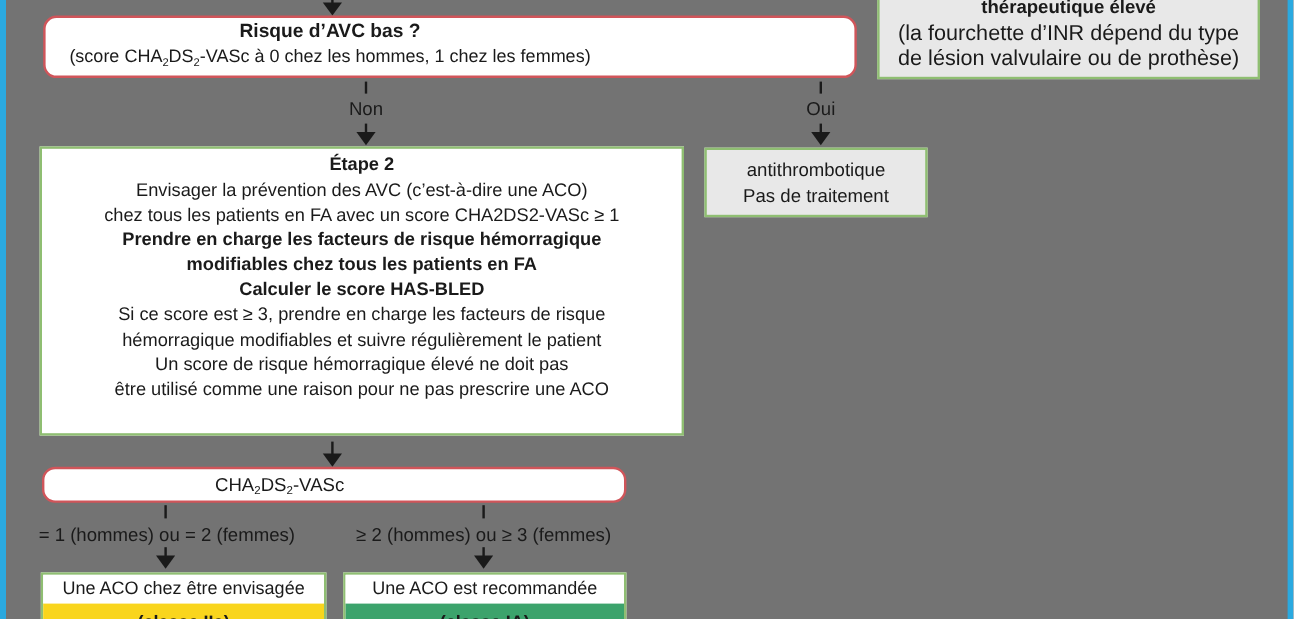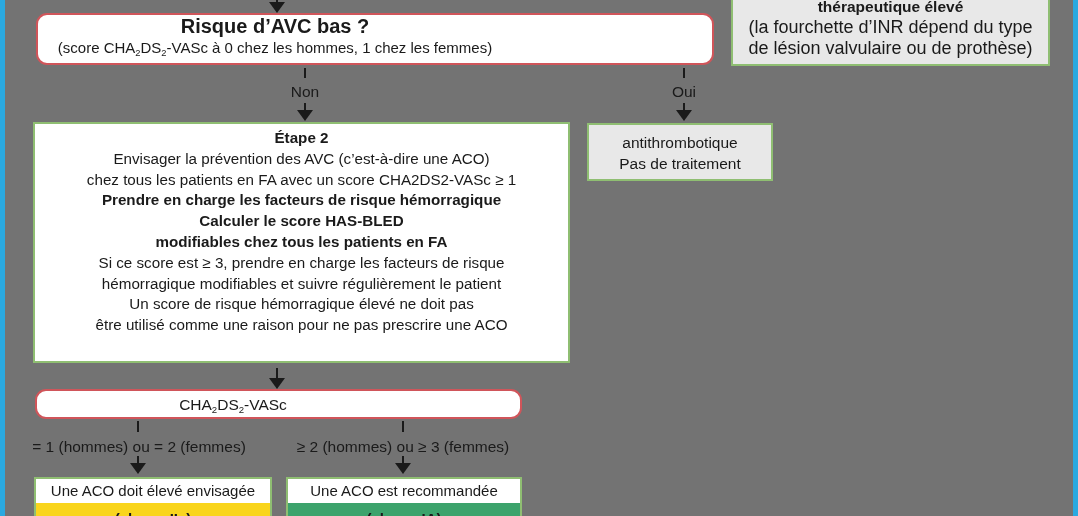--- a/index.html
+++ b/index.html
@@ -32,21 +32,21 @@
   .txt{position:absolute;text-align:center;color:var(--ink);}
   .b{font-weight:bold;}
   .subs{font-size:0.62em;vertical-align:-0.28em;}
 
   
   .vline{position:absolute;width:2px;background:var(--ink);}
   .ahead{position:absolute;width:0;height:0;border-left:8px solid transparent;border-right:8px solid transparent;border-top:11px solid var(--ink);}
 
   
   .risk-text{left:36px;top:16px;width:478px;}
-  .risk-title{font-size:20px;line-height:21px;font-weight:bold;}
+  .risk-title{font-size:16px;line-height:21px;font-weight:bold;}
   .risk-sub{font-size:15px;line-height:21px;}
 
   
   .branch-lbl{font-size:15.5px;line-height:19px;}
 
   
   .etape2-text{left:33px;top:128px;width:537px;font-size:15.2px;line-height:20.8px;}
 
   
   .no-treat-text{left:587px;top:132px;width:186px;font-size:15.5px;line-height:21px;}
@@ -101,22 +101,22 @@
   <div class="txt branch-lbl" style="left:654px;top:82px;width:60px;">Oui</div>
   <div class="vline" style="left:683px;top:103px;height:9px;"></div>
   <div class="ahead" style="left:676px;top:110px;"></div>
 
   <div class="box green-rect" style="left:33px;top:122px;width:537px;height:241px;"></div>
   <div class="txt etape2-text">
     <div class="b">Étape 2</div>
     <div>Envisager la prévention des AVC (c’est-à-dire une ACO)</div>
     <div>chez tous les patients en FA avec un score CHA2DS2-VASc ≥ 1</div>
     <div class="b">Prendre en charge les facteurs de risque hémorragique</div>
+    <div class="b">modifiables chez tous les patients en FA</div>
     <div class="b">Calculer le score HAS-BLED</div>
-    <div class="b">modifiables chez tous les patients en FA</div>
     <div>Si ce score est ≥ 3, prendre en charge les facteurs de risque</div>
     <div>hémorragique modifiables et suivre régulièrement le patient</div>
     <div>Un score de risque hémorragique élevé ne doit pas</div>
     <div>être utilisé comme une raison pour ne pas prescrire une ACO</div>
   </div>
 
   <div class="box green-rect grey" style="left:587px;top:123px;width:186px;height:58px;"></div>
   <div class="txt no-treat-text">
     <div>antithrombotique</div>
     <div>Pas de traitement</div>
@@ -133,21 +133,21 @@
 
   <div class="txt score-lbl" style="left:19px;top:437px;width:240px;">= 1 (hommes) ou = 2 (femmes)</div>
   <div class="txt score-lbl" style="left:283px;top:437px;width:240px;">≥ 2 (hommes) ou ≥ 3 (femmes)</div>
 
   <div class="vline" style="left:137px;top:456px;height:9px;"></div>
   <div class="ahead" style="left:130px;top:463px;"></div>
   <div class="vline" style="left:402px;top:456px;height:9px;"></div>
   <div class="ahead" style="left:395px;top:463px;"></div>
 
   <div class="result-box" style="left:34px;top:477px;width:238px;height:57px;">
-    <div class="result-top">Une ACO doit élevé envisagée</div>
+    <div class="result-top">Une ACO chez être envisagée</div>
     <div class="result-band band-yellow">(classe IIa)</div>
   </div>
   <div class="result-box" style="left:286px;top:477px;width:236px;height:57px;">
     <div class="result-top">Une ACO est recommandée</div>
     <div class="result-band band-green">(classe IA)</div>
   </div>
 
 </div>
 
 </body></html>

